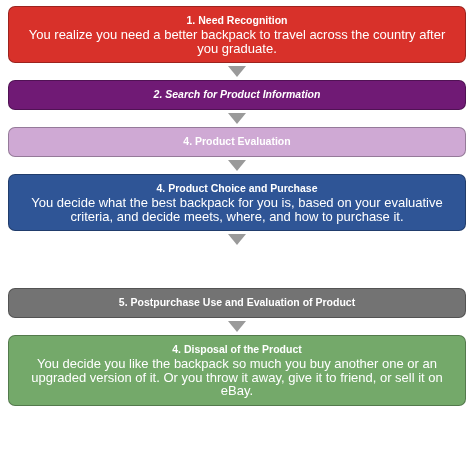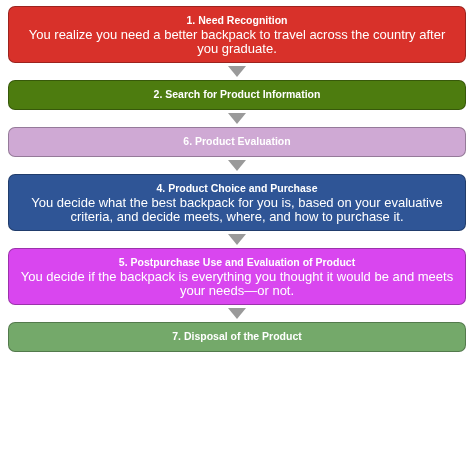--- a/index.html
+++ b/index.html
@@ -56,34 +56,34 @@
 </style>
 </head>
 <body>
 
 <div id="diagram" style="background: rgb(255, 255, 255);">
     <div class="step" style="background: rgb(216, 49, 42); color: rgb(255, 255, 255); text-align: center;">
       <p class="step-title">1. Need Recognition</p>
       <p class="step-desc">You realize you need a better backpack to travel across the country after you graduate.</p>
     </div>
     <div class="arrow" style="border-top-color: rgb(154, 154, 154);"></div>
-    <div class="step" style="background: #4d7c0f; color: rgb(255, 255, 255);">
+    <div class="step" style="background: #701a75; color: rgb(255, 255, 255); font-style: italic;">
       <p class="step-title">2. Search for Product Information</p>
     </div>
     <div class="arrow" style="border-top-color: rgb(154, 154, 154);"></div>
     <div class="step" style="background: rgb(207, 169, 212); color: rgb(255, 255, 255);">
-      <p class="step-title">6. Product Evaluation</p>
+      <p class="step-title">4. Product Evaluation</p>
     </div>
     <div class="arrow" style="border-top-color: rgb(154, 154, 154);"></div>
     <div class="step" style="background: rgb(47, 85, 150); color: rgb(255, 255, 255);">
       <p class="step-title">4. Product Choice and Purchase</p>
       <p class="step-desc">You decide what the best backpack for you is, based on your evaluative criteria, and decide meets, where, and how to purchase it.</p>
     </div>
     <div class="arrow" style="border-top-color: rgb(154, 154, 154);"></div>
-    <div class="step" style="background: #d946ef; color: rgb(255, 255, 255);">
+    <div class="step" style="background: #737373; color: rgb(255, 255, 255); margin-top: 40px;">
       <p class="step-title">5. Postpurchase Use and Evaluation of Product</p>
-      <p class="step-desc">You decide if the backpack is everything you thought it would be and meets your needs—or not.</p>
     </div>
     <div class="arrow" style="border-top-color: rgb(154, 154, 154);"></div>
     <div class="step" style="background: rgb(116, 169, 106); color: rgb(255, 255, 255);">
-      <p class="step-title">7. Disposal of the Product</p>
+      <p class="step-title">4. Disposal of the Product</p>
+      <p class="step-desc">You decide you like the backpack so much you buy another one or an upgraded version of it. Or you throw it away, give it to friend, or sell it on eBay.</p>
     </div>
   </div>
 
 </body></html>

